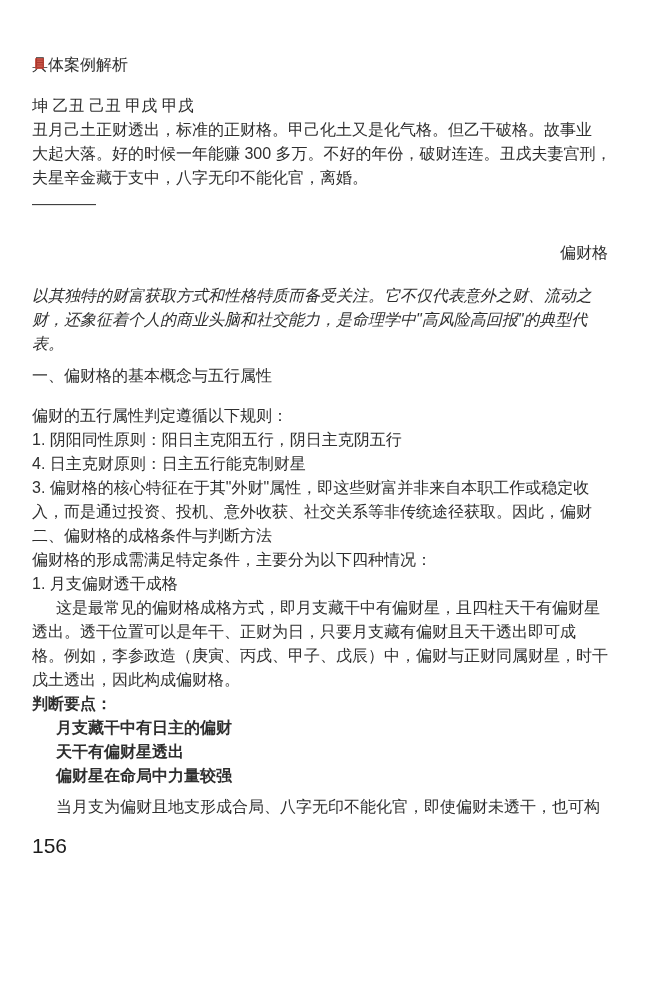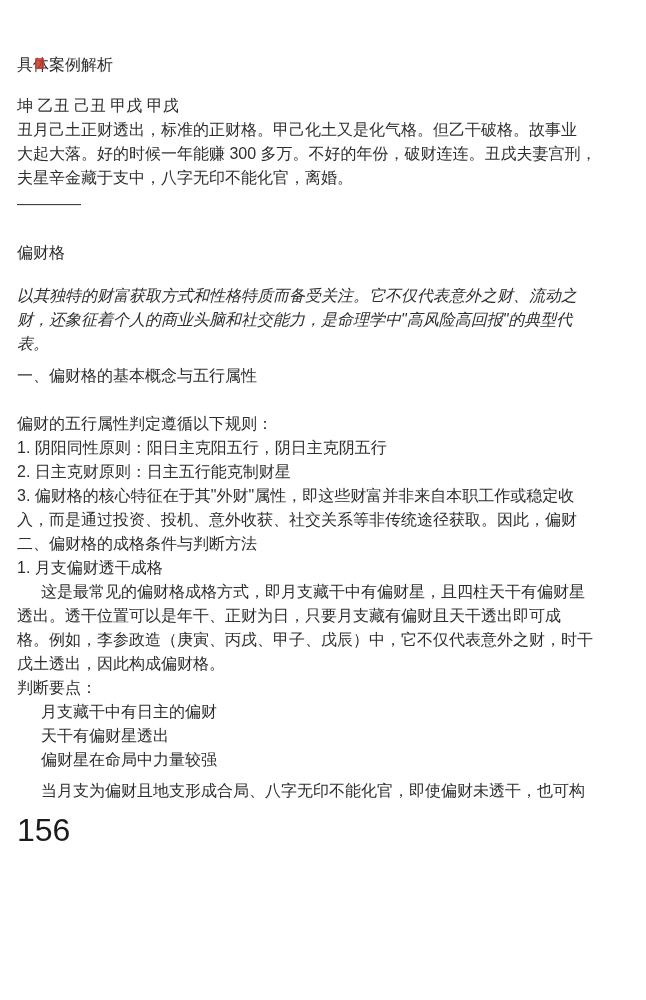--- a/index.html
+++ b/index.html
@@ -2,35 +2,35 @@
 <html><head>
 <meta charset="utf-8">
 <style>
   html,body{margin:0;padding:0;}
   body{
     width:646px;height:1000px;background:#ffffff;
     font-family:"Liberation Sans","DejaVu Sans",sans-serif;
     color:#2e2e2e;overflow:hidden;
   }
   .page{position:relative;width:646px;height:1000px;background:#ffffff;}
-  .content{padding:0 38px 0 17px;}
+  .content{padding:0 38px 0 32px;}
   .line{font-size:16px;line-height:24px;white-space:nowrap;letter-spacing:0;}
   .ind{padding-left:24px;}
   .heading{margin-top:53px;}
   .block-case{margin-top:17px;}
   .divider{margin-top:2px;color:#3a3a3a;}
-  .block-title{margin-top:25px;}
+  .block-title{margin-top:25px;text-align:right;}
   .block-intro{margin-top:19px;font-style:italic;}
   .block-h1{margin-top:8px;}
   .block-def{margin-top:0;}
-  .block-rules{margin-top:24px;}
+  .block-rules{margin-top:16px;}
   .block-h2{margin-top:0;}
-  .block-points{margin-top:0;}
+  .block-points{margin-top:0;font-weight:bold;}
   .block-item2{margin-top:7px;}
-  .page-number{margin-top:12px;font-size:32px;line-height:30px;color:#1c1c1c;}
+  .page-number{margin-top:12px;font-size:21px;line-height:30px;color:#1c1c1c;}
   .corner-mark{
     position:absolute;left:35px;top:5px;width:9px;height:11px;
     background:#c0392b;opacity:.85;border-radius:1px;
   }
 </style>
 </head>
 <body>
 
 <div class="page">
   <div class="corner-mark"></div>
@@ -55,32 +55,33 @@
       <div class="line">财，还象征着个人的商业头脑和社交能力，是命理学中"高风险高回报"的典型代</div>
       <div class="line">表。</div>
     </div>
 
     <div class="line block-h1">一、偏财格的基本概念与五行属性</div>
 
 
     <div class="block-rules">
       <div class="line">偏财的五行属性判定遵循以下规则：</div>
       <div class="line">1. 阴阳同性原则：阳日主克阳五行，阴日主克阴五行</div>
-      <div class="line">2. 日主克财原则：日主五行能克制财星</div>
+      <div class="line">4. 日主克财原则：日主五行能克制财星</div>
       <div class="line">3. 偏财格的核心特征在于其"外财"属性，即这些财富并非来自本职工作或稳定收</div>
       <div class="line">入，而是通过投资、投机、意外收获、社交关系等非传统途径获取。因此，偏财</div>
     </div>
 
     <div class="line block-h2">二、偏财格的成格条件与判断方法</div>
 
     <div>
+      <div class="line">偏财格的形成需满足特定条件，主要分为以下四种情况：</div>
       <div class="line">1. 月支偏财透干成格</div>
       <div class="line ind">这是最常见的偏财格成格方式，即月支藏干中有偏财星，且四柱天干有偏财星</div>
       <div class="line">透出。透干位置可以是年干、正财为日，只要月支藏有偏财且天干透出即可成</div>
-      <div class="line">格。例如，李参政造（庚寅、丙戌、甲子、戊辰）中，它不仅代表意外之财，时干</div>
+      <div class="line">格。例如，李参政造（庚寅、丙戌、甲子、戊辰）中，偏财与正财同属财星，时干</div>
       <div class="line">戊土透出，因此构成偏财格。</div>
     </div>
 
     <div class="block-points">
       <div class="line">判断要点：</div>
       <div class="line ind">月支藏干中有日主的偏财</div>
       <div class="line ind">天干有偏财星透出</div>
       <div class="line ind">偏财星在命局中力量较强</div>
     </div>
 

